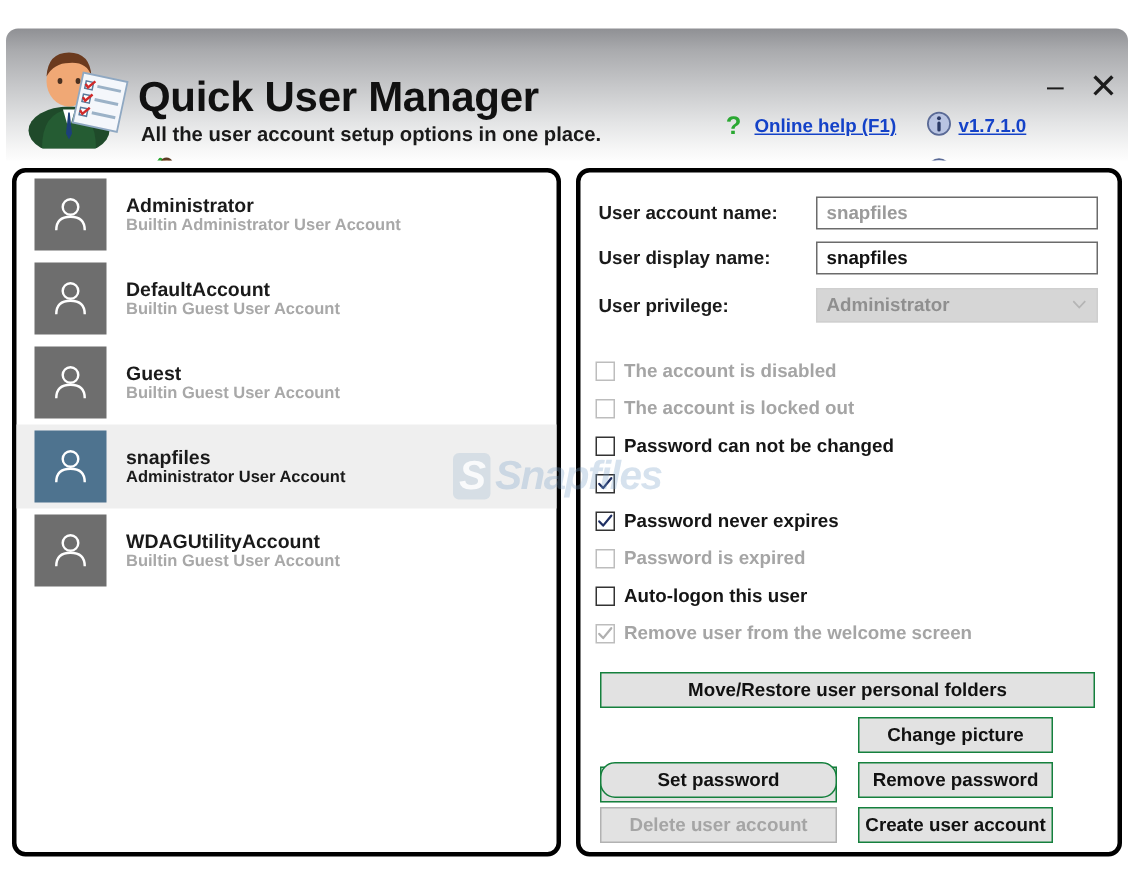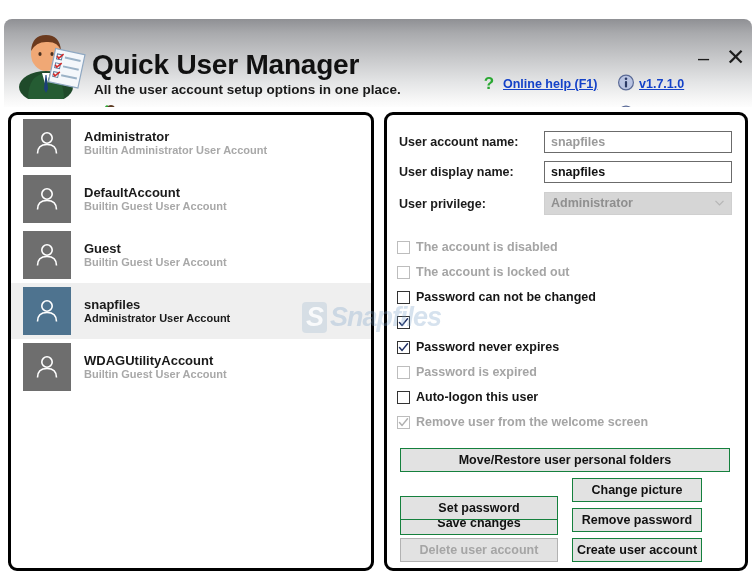--- a/index.html
+++ b/index.html
@@ -450,18 +450,18 @@
             <path d="M1.5 5.6 L4.1 8.4 L9.5 1.8" stroke="#b0b0b0" stroke-width="1.5" fill="none" stroke-linecap="round" stroke-linejoin="round"></path>
           </svg>
         </div>
         <span class="cblabel">Remove user from the welcome screen</span>
       </div>
     </div>
 
   <div class="btn btn-wide" style="top:448px;">Move/Restore user personal folders</div>
   <div class="btn btn-l" style="top:478px;margin-top:33px;">Save changes</div>
   <div class="btn btn-r" style="top:478px;">Change picture</div>
-  <div class="btn btn-l" style="top:496px;">Set password</div>
+  <div class="btn btn-l" style="top:508px;border-radius:10px;">Set password</div>
   <div class="btn btn-r" style="top:508px;">Remove password</div>
   <div class="btn btn-l disabled" style="top:538px;">Delete user account</div>
   <div class="btn btn-r" style="top:538px;">Create user account</div>
 
 </div>
 
 </body></html>

